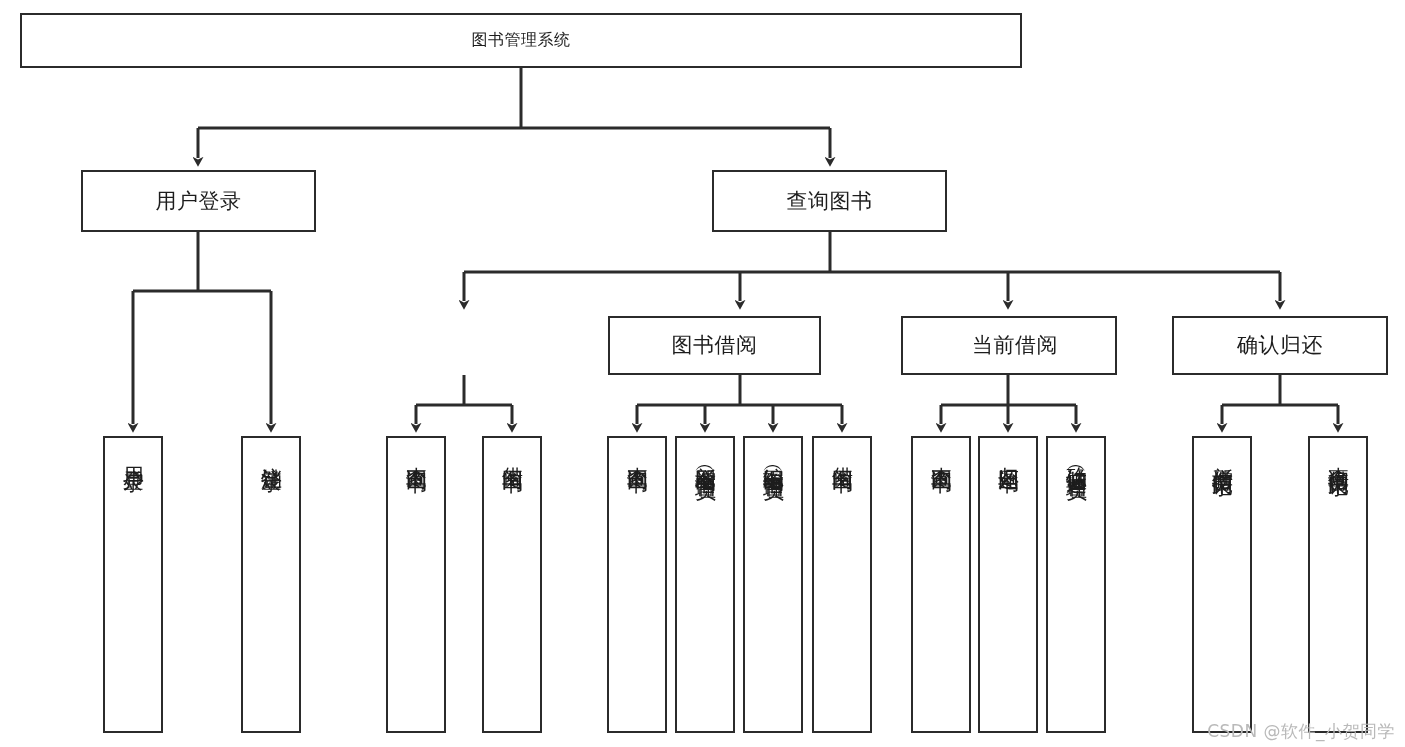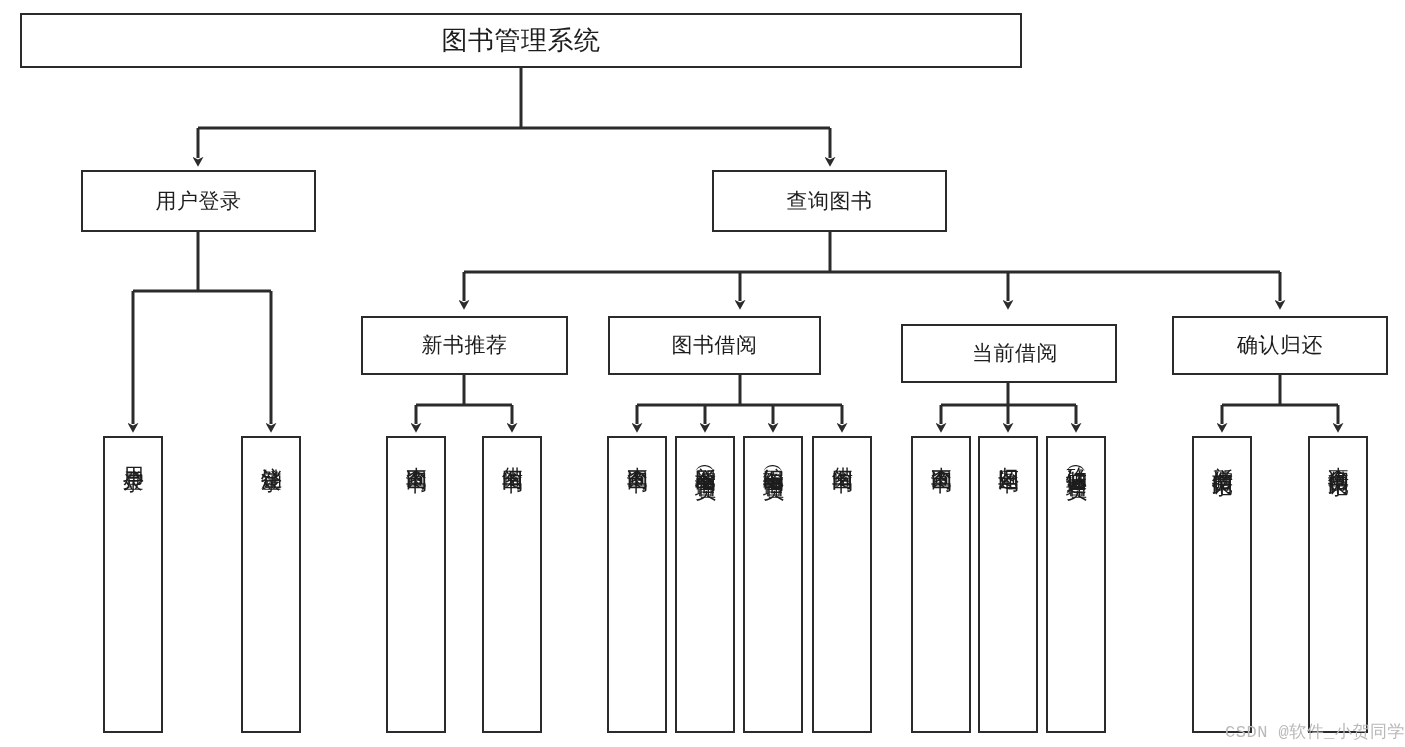--- a/index.html
+++ b/index.html
@@ -23,49 +23,48 @@
   }
   .node .lbl{
     color:#1d1d1d;
     font-size:21px;
     line-height:1.05;
     letter-spacing:0.5px;
     white-space:nowrap;
     text-align:center;
   }
   
-  .node.root .lbl{font-size:26px;}
+  .node.root .lbl{font-size:16px;}
 
   
   .node.leaf{
     align-items:flex-start;
     justify-content:center;
     padding-top:12px;
   }
   .node.leaf .lbl{
     writing-mode:vertical-rl;
     text-orientation:upright;
     font-size:21px;
     line-height:1.28;
     letter-spacing:2px;
     white-space:nowrap;
     display:block;
   }
 
   #watermark{
     position:absolute;
-    right:0;
+    right:10px;
     bottom:4px;
     color:#b9b9b9;
     font-size:17px;
     letter-spacing:0.5px;
     z-index:9;
     white-space:nowrap;
     user-select:none;
-    font-family:Liberation Mono, monospace;
   }
 </style>
 </head>
 <body>
 
 <div id="canvas">
 
   <svg class="wires" viewBox="0 0 1405 747" xmlns="http://www.w3.org/2000/svg">
     <defs>
       <marker id="arrow" markerWidth="10" markerHeight="11" refX="1.2" refY="5.5" orient="auto" markerUnits="userSpaceOnUse">
@@ -120,27 +119,24 @@
     <span class="lbl">图书管理系统</span>
   </div>
 
   <div class="node" style="left:81px;top:170px;width:235px;height:62px;">
     <span class="lbl">用户登录</span>
   </div>
   <div class="node" style="left:712px;top:170px;width:235px;height:62px;">
     <span class="lbl">查询图书</span>
   </div>
 
-  <div class="node" style="left:361px;top:316px;width:207px;height:59px;">
-    <span class="lbl">新书推荐</span>
-  </div>
   <div class="node" style="left:608px;top:316px;width:213px;height:59px;">
     <span class="lbl">图书借阅</span>
   </div>
-  <div class="node" style="left:901px;top:324px;width:216px;height:59px;padding-left:12px;">
+  <div class="node" style="left:901px;top:316px;width:216px;height:59px;padding-left:12px;">
     <span class="lbl">当前借阅</span>
   </div>
   <div class="node" style="left:1172px;top:316px;width:216px;height:59px;">
     <span class="lbl">确认归还</span>
   </div>
 
   <div class="node leaf" style="left:103px;top:436px;width:60px;height:297px;">
     <span class="lbl">用户登录</span>
   </div>
   <div class="node leaf" style="left:241px;top:436px;width:60px;height:297px;">

